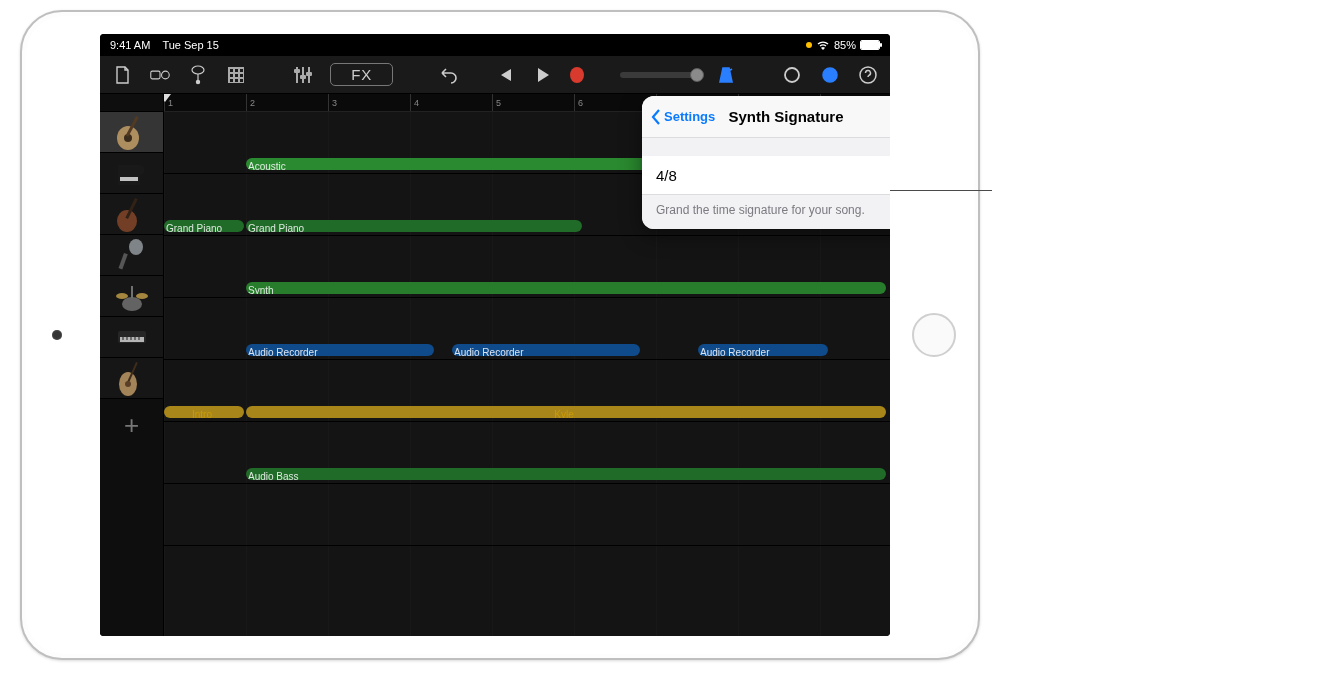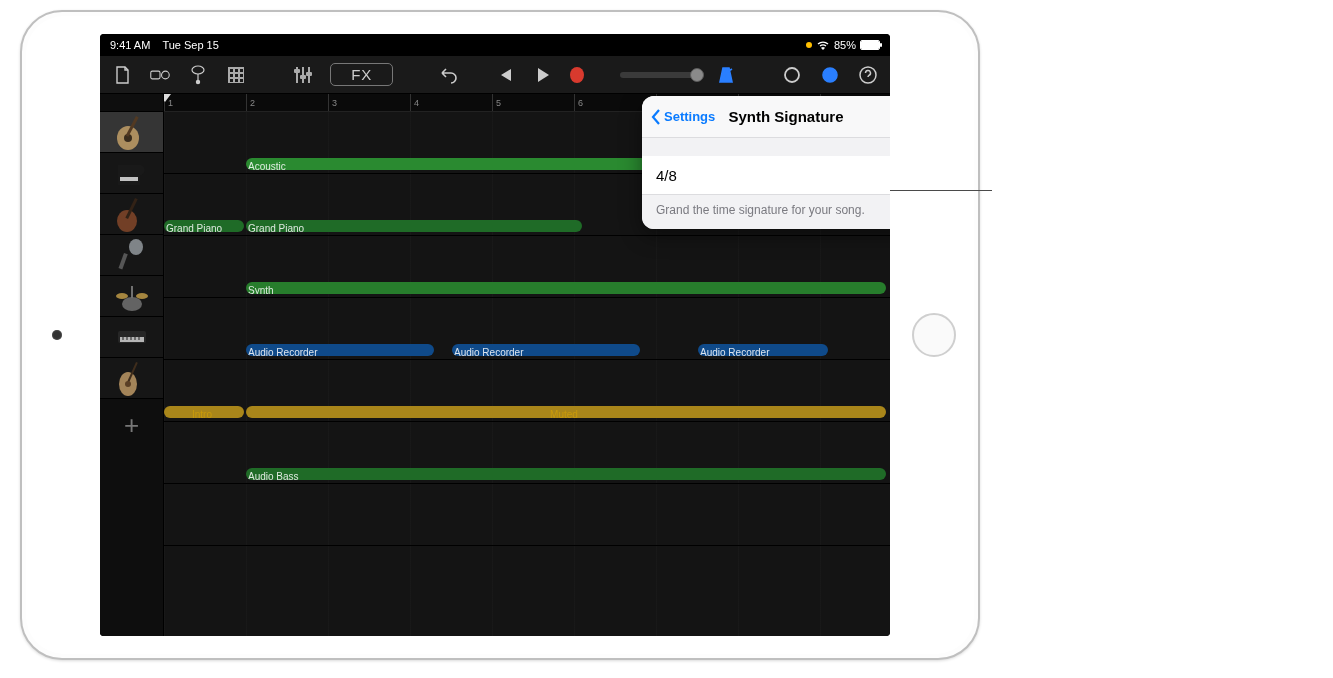--- a/index.html
+++ b/index.html
@@ -414,21 +414,21 @@
                 <div class="label">Audio Recorder</div>
                 <div class="notes"></div>
               </div>
             </div>
             <div class="lane">
               <div class="region yellow" style="left: 0px; width: 80px;">
                 <div class="label">Intro</div>
                 <div class="notes"></div>
               </div>
               <div class="region yellow" style="left: 82px; width: 640px;">
-                <div class="label">Muted</div>
+                <div class="label">Kyle</div>
                 <div class="notes"></div>
               </div>
             </div>
             <div class="lane">
               <div class="region green2" style="left: 82px; width: 640px;">
                 <div class="label">Audio Bass</div>
                 <div class="notes"></div>
               </div>
             </div>
             <div class="lane"></div>

